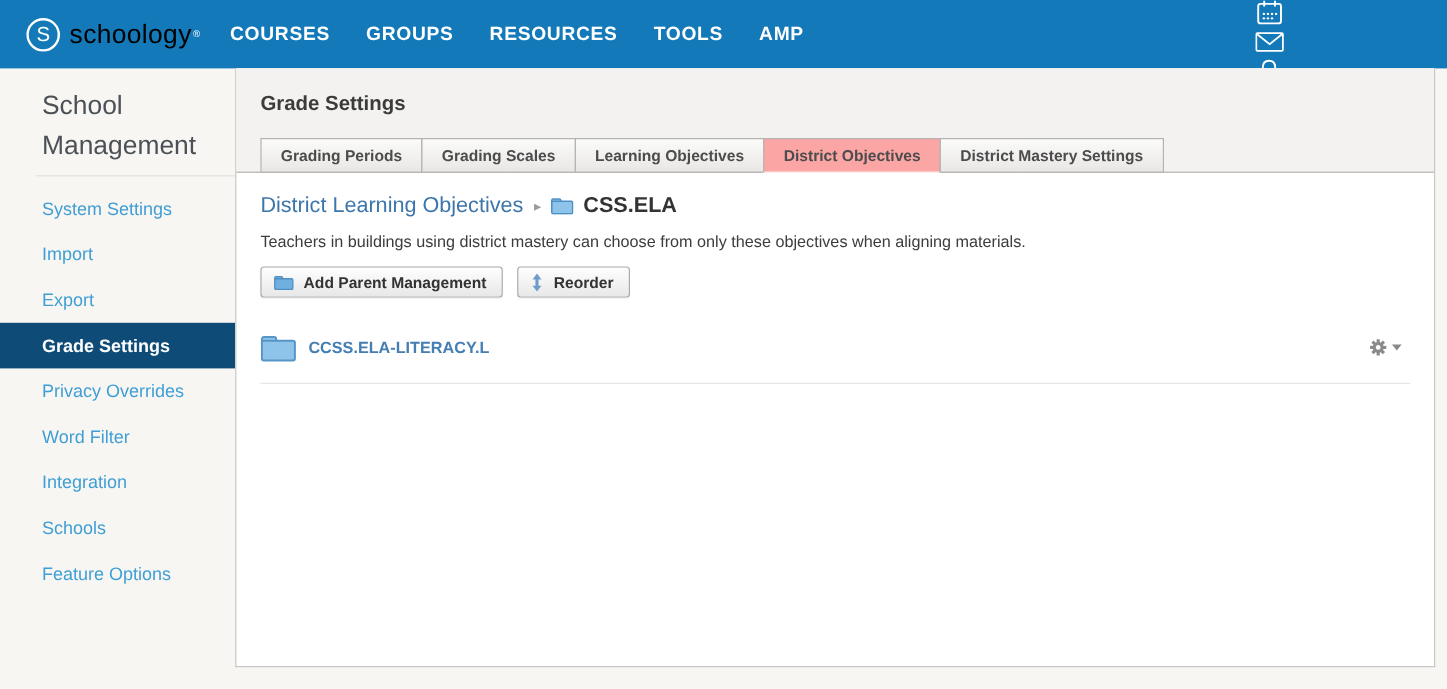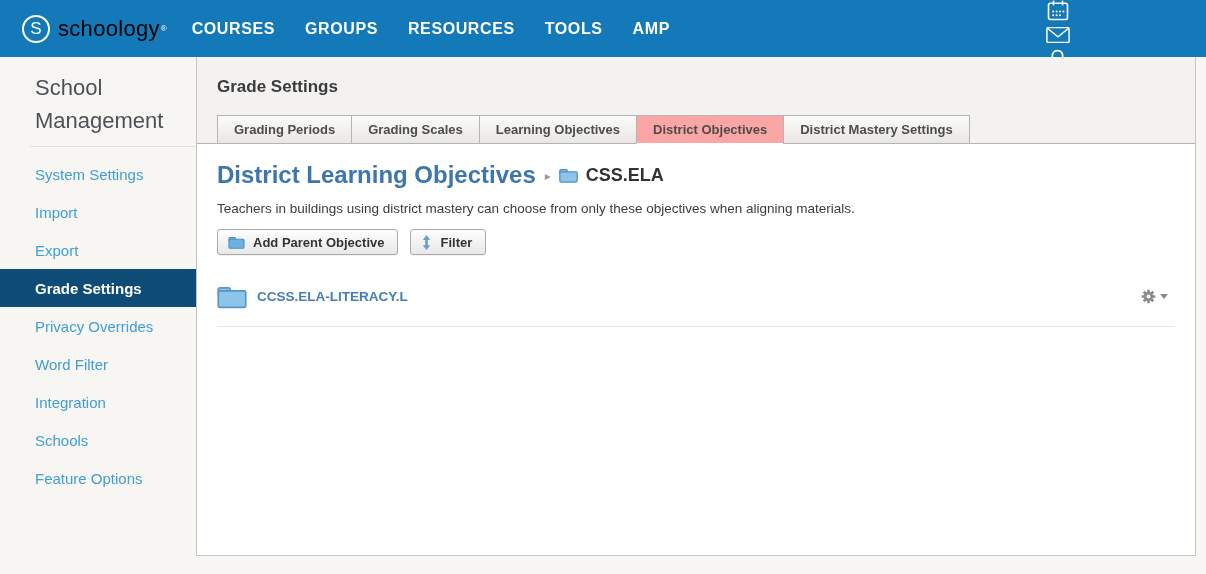--- a/index.html
+++ b/index.html
@@ -77,21 +77,21 @@
     background:linear-gradient(#fbfbfa,#e9e7e5);
     font-size:13px; font-weight:bold; color:#4c4c4c;
     cursor:pointer; white-space:nowrap;
   }
   .tab + .tab { margin-left:-1px; }
   .tab.active { background:#fca5a5; border-bottom-color:#fff; }
 
   .panel-body { padding:17px 20px 0 20px; }
 
   .breadcrumb { display:flex; align-items:center; }
-  .crumb-link { font-size:24px; font-weight:bold; color:#3d76ab; cursor:pointer;text-align:center; }
+  .crumb-link { font-size:18px; font-weight:normal; color:#3d76ab; cursor:pointer;text-align:center; }
   .crumb-sep { font-size:12px; color:#9b9b9b; margin:1px 8px 0 9px; }
   .crumb-folder { margin-right:8px; display:flex; }
   .crumb-current { font-size:18px; font-weight:bold; color:#333; }
 
   .description { margin-top:12px; font-size:13.5px; color:#3c3c3c; }
 
   .actions { margin-top:13px; display:flex; }
   .btn {
     display:inline-flex; align-items:center; height:26px;
     padding:0 13px 0 10px; margin-right:12px;
@@ -231,29 +231,29 @@
     <p class="description">Teachers in buildings using district mastery can choose from only these objectives when aligning materials.</p>
 
     <div class="actions">
       <button class="btn">
         <span class="btn-icon">
           <svg width="17" height="13" viewBox="0 0 24 19">
             <rect x="1" y="2.2" width="9.5" height="6" rx="1.5" fill="#6fb0e0" stroke="#4f90c4" stroke-width="1.6"></rect>
             <rect x="1" y="4.8" width="22" height="13" rx="1.5" fill="#6fb0e0" stroke="#4f90c4" stroke-width="1.6"></rect>
           </svg>
         </span>
-        <span>Add Parent Objective</span>
+        <span>Add Parent Management</span>
       </button>
       <button class="btn">
         <span class="btn-icon">
           <svg width="11" height="15" viewBox="0 0 10 16">
             <path d="M5 0 L9 5.2 H6.4 V10.8 H9 L5 16 L1 10.8 H3.6 V5.2 H1 Z" fill="#6f9dcb"></path>
           </svg>
         </span>
-        <span>Filter</span>
+        <span>Reorder</span>
       </button>
     </div>
 
     <div class="obj-list">
 
 
       <div class="obj-row">
         <span class="obj-folder">
           <svg width="30" height="24" viewBox="0 0 24 19">
             <rect x="1" y="2.2" width="9.5" height="6" rx="1.3" fill="#8ec4ea" stroke="#5795c6" stroke-width="1.3"></rect>

